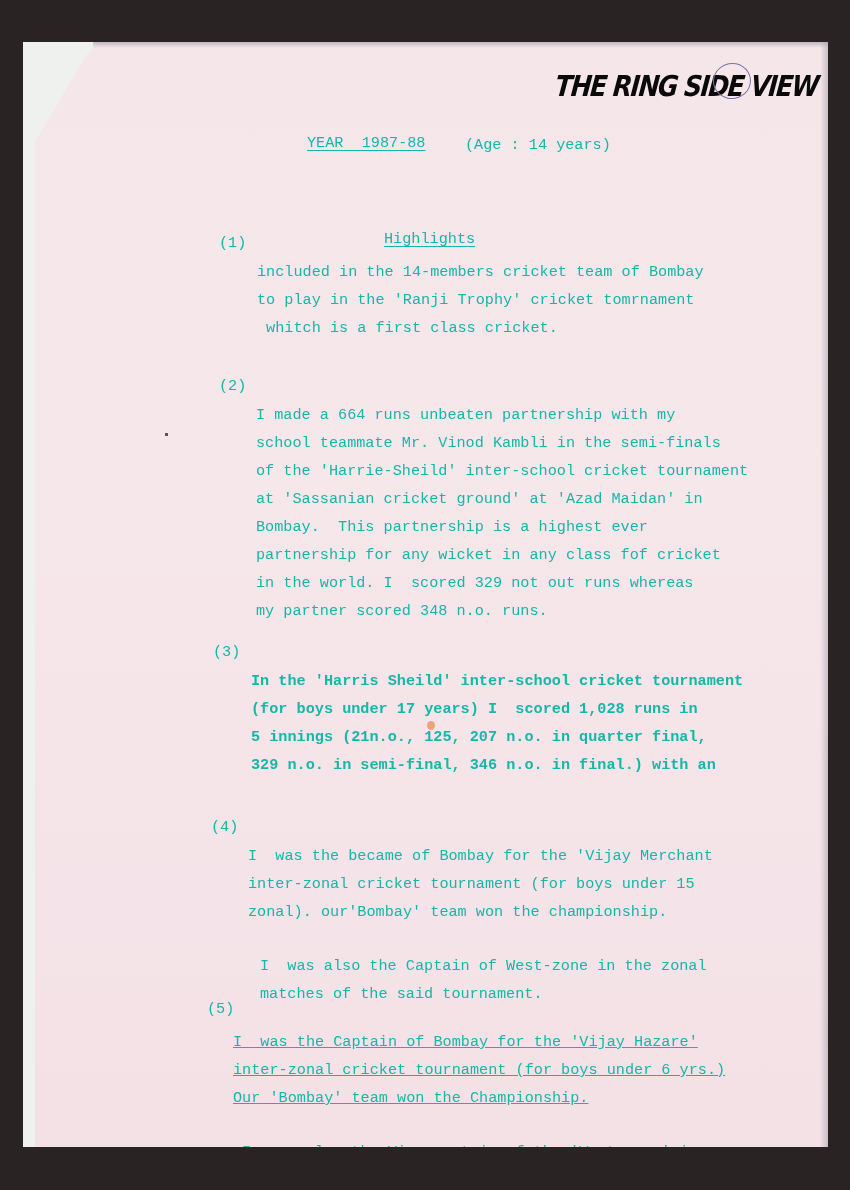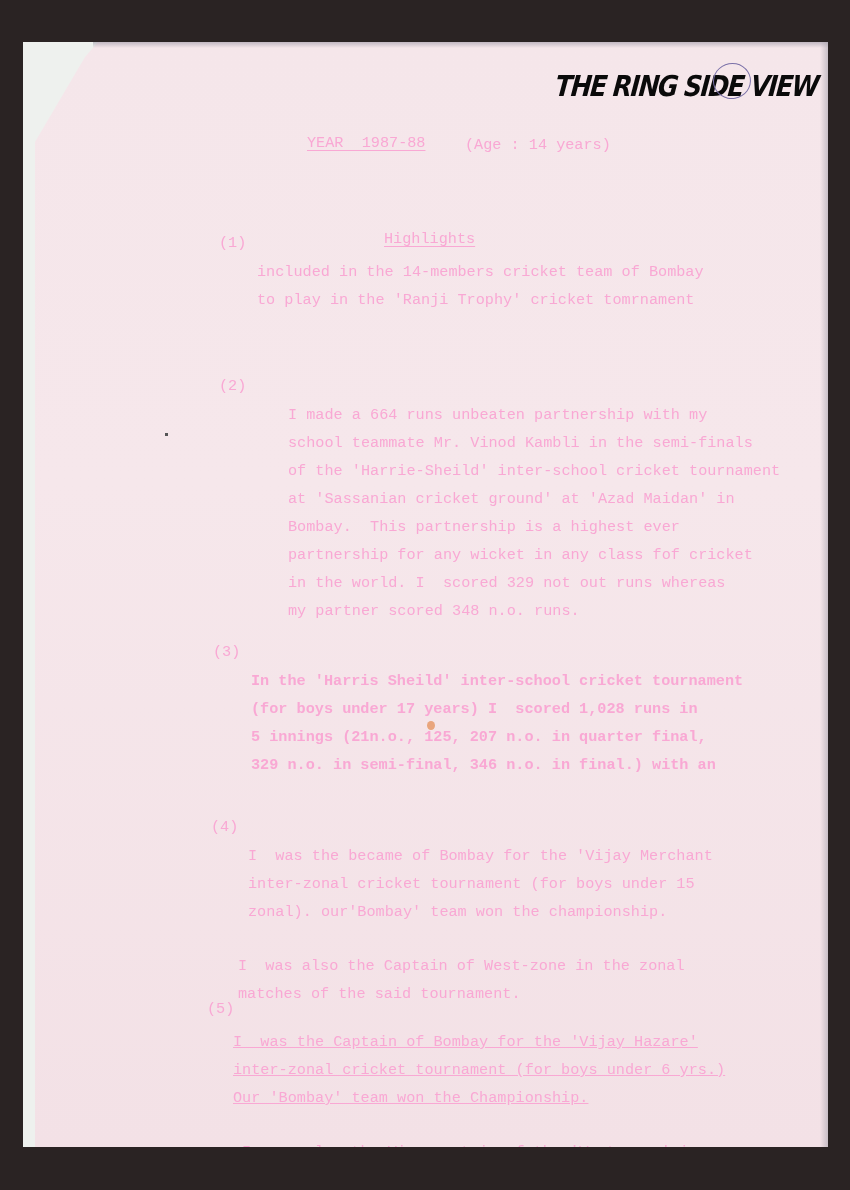--- a/index.html
+++ b/index.html
@@ -67,21 +67,21 @@
     top: 63px;
     width: 36px;
     height: 34px;
     border: 1.5px solid #7a70a8;
     border-radius: 50%;
     transform: rotate(-10deg);
   }
   .typed {
     font-family: "Liberation Mono", "DejaVu Sans Mono", monospace;
     font-size: 15.2px;
-    color: #f9a8d4;
+    color: #14b8a6;
     position: absolute;
     white-space: pre;
   }
   .ul {
     text-decoration: underline;
     text-underline-offset: 3px;
   }
   .year {
     left: 307px;
     top: 134px;
@@ -127,40 +127,40 @@
 
 <div class="brand">THE RING SIDE VIEW</div>
 <div class="pen-circle"></div>
 
 <div class="typed year ul">YEAR  1987-88</div>
 <div class="typed age">(Age : 14 years)</div>
 <div class="typed highlights ul">Highlights</div>
 
 <div class="typed num" style="left:219px; top:234px;">(1)</div>
 <div class="typed line" style="left:257px; top:230px;">
-<div>included in the 14-members cricket team of Bombay</div><div>to play in the 'Ranji Trophy' cricket tomrnament</div>
+<div>included in the 14-members cricket team of Bombay</div><div>to play in the 'Ranji Trophy' cricket tomrnament</div><div> whitch is a first class cricket.</div>
 </div>
 
 <div class="typed num" style="left:219px; top:377px;">(2)</div>
-<div class="typed line" style="left:256px; top:373px;margin-left:32px;">
+<div class="typed line" style="left:256px; top:373px;">
 <div>I made a 664 runs unbeaten partnership with my</div><div>school teammate Mr. Vinod Kambli in the semi-finals</div><div>of the 'Harrie-Sheild' inter-school cricket tournament</div><div>at 'Sassanian cricket ground' at 'Azad Maidan' in</div><div>Bombay.  This partnership is a highest ever</div><div>partnership for any wicket in any class fof cricket</div><div>in the world. I  scored 329 not out runs whereas</div><div>my partner scored 348 n.o. runs.</div>
 </div>
 <div class="dot"></div>
 
 <div class="typed num" style="left:213px; top:643px;">(3)</div>
 <div class="typed line" style="left:251px; top:639px;font-weight:bold;">
 <div>In the 'Harris Sheild' inter-school cricket tournament</div><div>(for boys under 17 years) I  scored 1,028 runs in</div><div>5 innings (21n.o., 125, 207 n.o. in quarter final,</div><div>329 n.o. in semi-final, 346 n.o. in final.) with an</div>
 </div>
 <div class="stain"></div>
 
 <div class="typed num" style="left:211px; top:818px;">(4)</div>
 <div class="typed line" style="left:248px; top:814px;">
 <div>I  was the became of Bombay for the 'Vijay Merchant</div><div>inter-zonal cricket tournament (for boys under 15</div><div>zonal). our'Bombay' team won the championship.</div>
 </div>
-<div class="typed line" style="left:238px; top:924px;">
+<div class="typed line" style="left:260px; top:924px;">
 <div>I  was also the Captain of West-zone in the zonal</div><div>matches of the said tournament.</div>
 </div>
 
 <div class="typed num" style="left:207px; top:1000px;">(5)</div>
 <div class="typed line" style="left:233px; top:1000px;text-decoration:underline;">
 <div>I  was the Captain of Bombay for the 'Vijay Hazare'</div><div>inter-zonal cricket tournament (for boys under 6 yrs.)</div><div>Our 'Bombay' team won the Championship.</div>
 </div>
 <div class="typed line" style="left:242px; top:1110px;">
 <div>I  was also the Vice-captain of the 'West-zone' in</div>
 </div>

